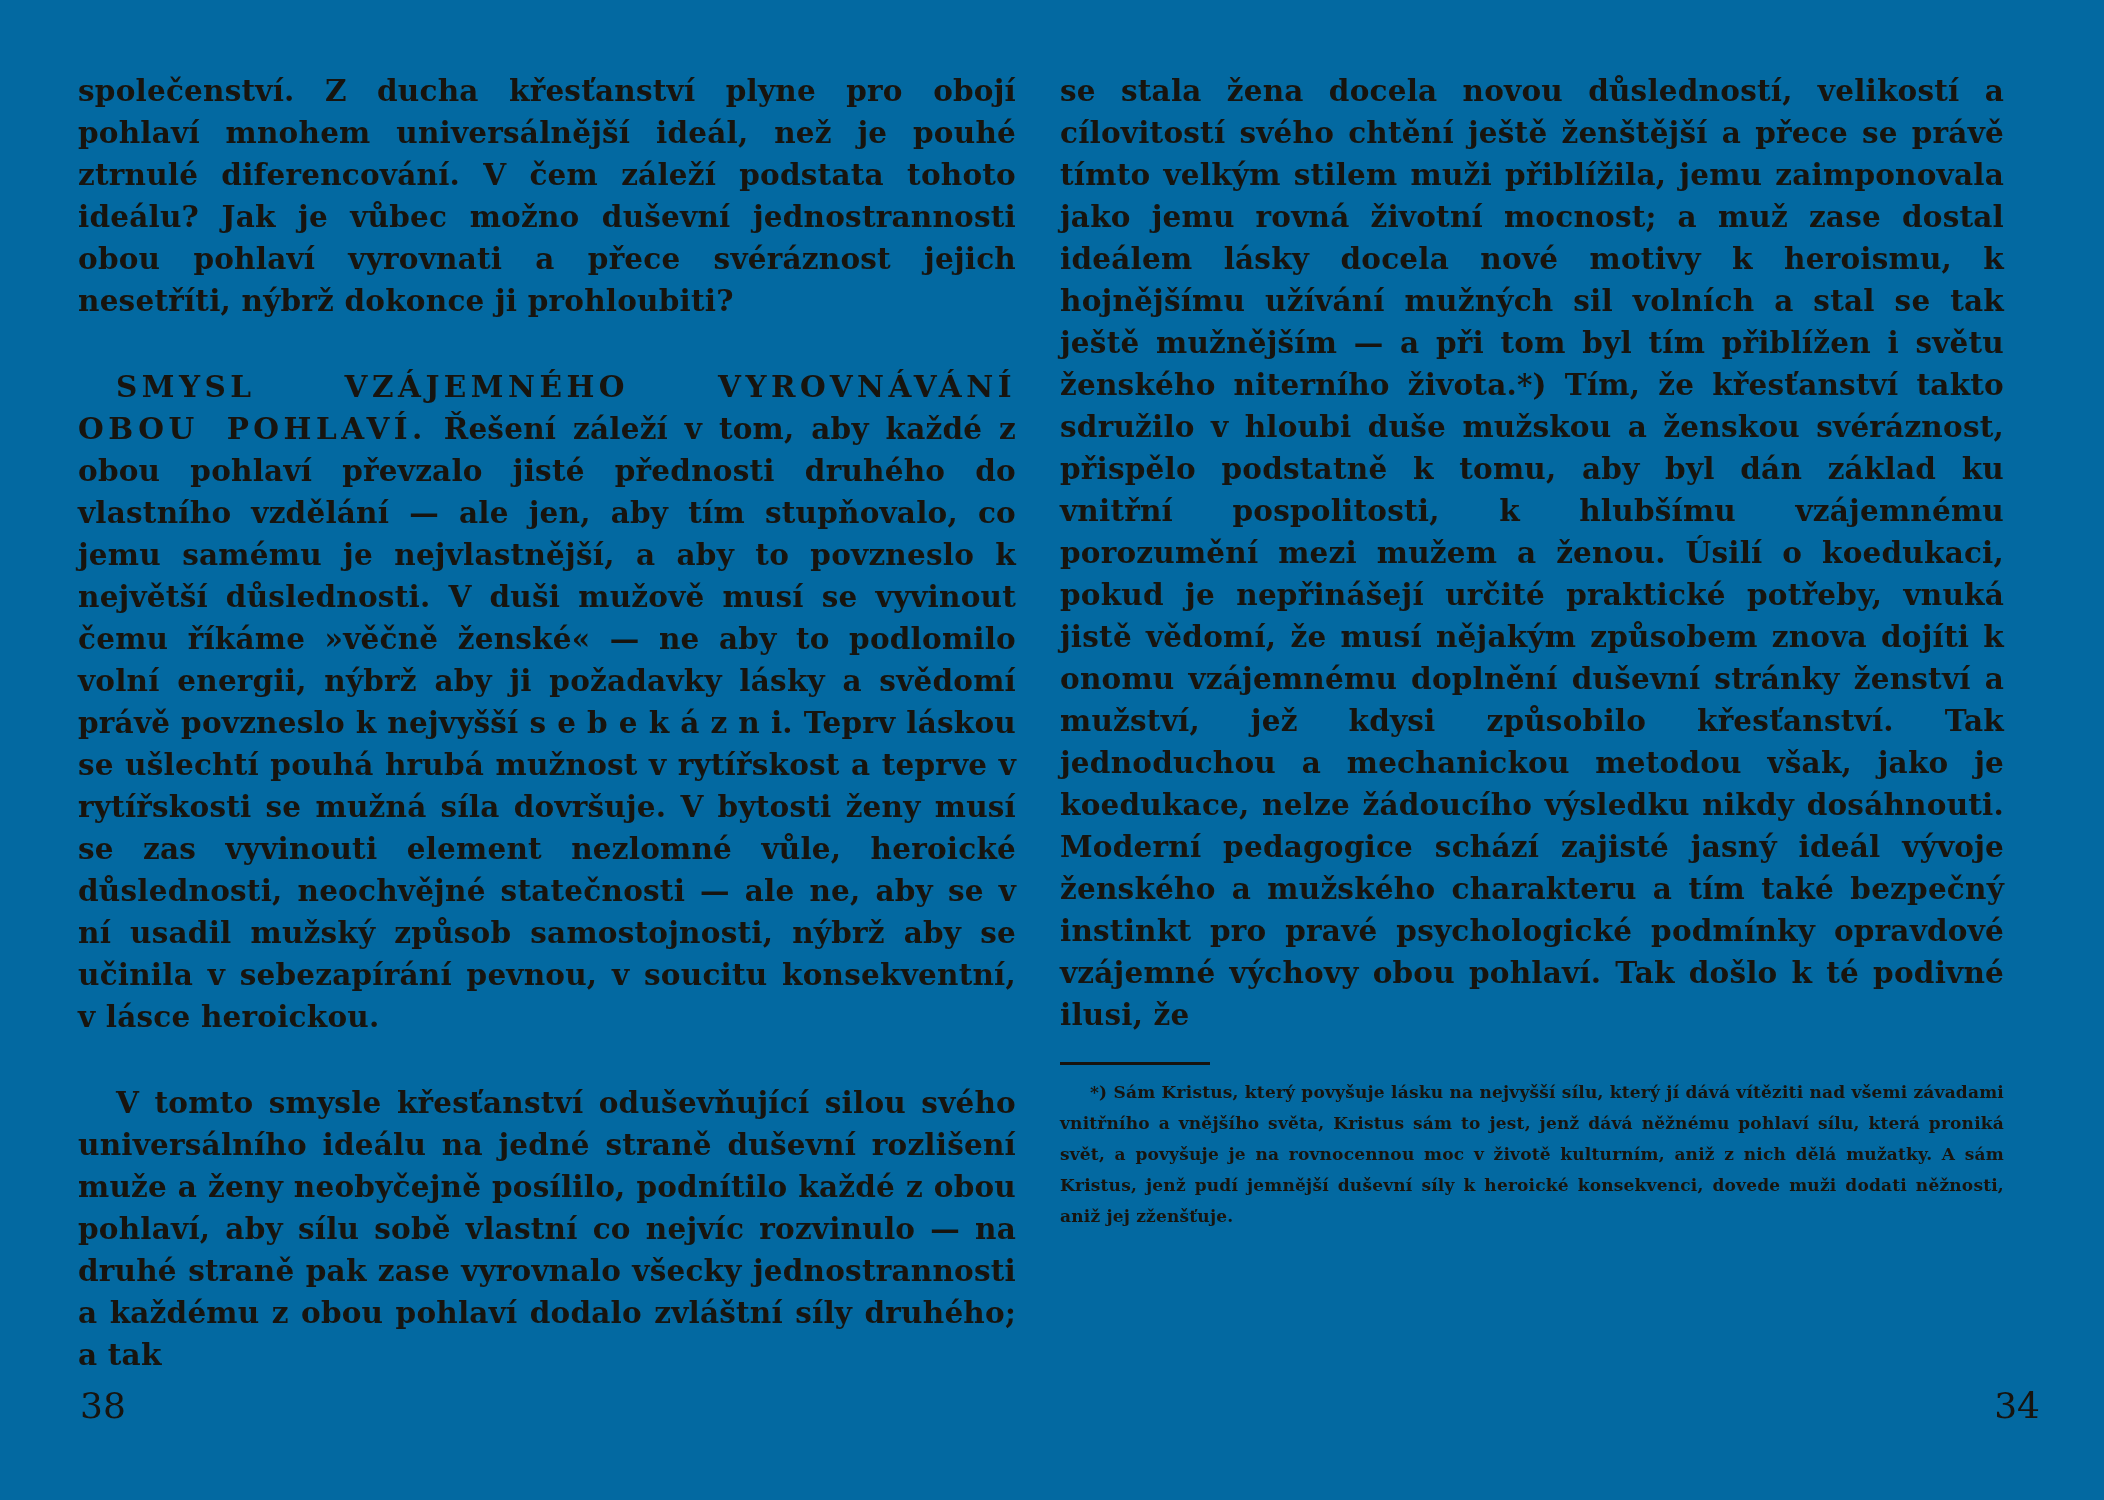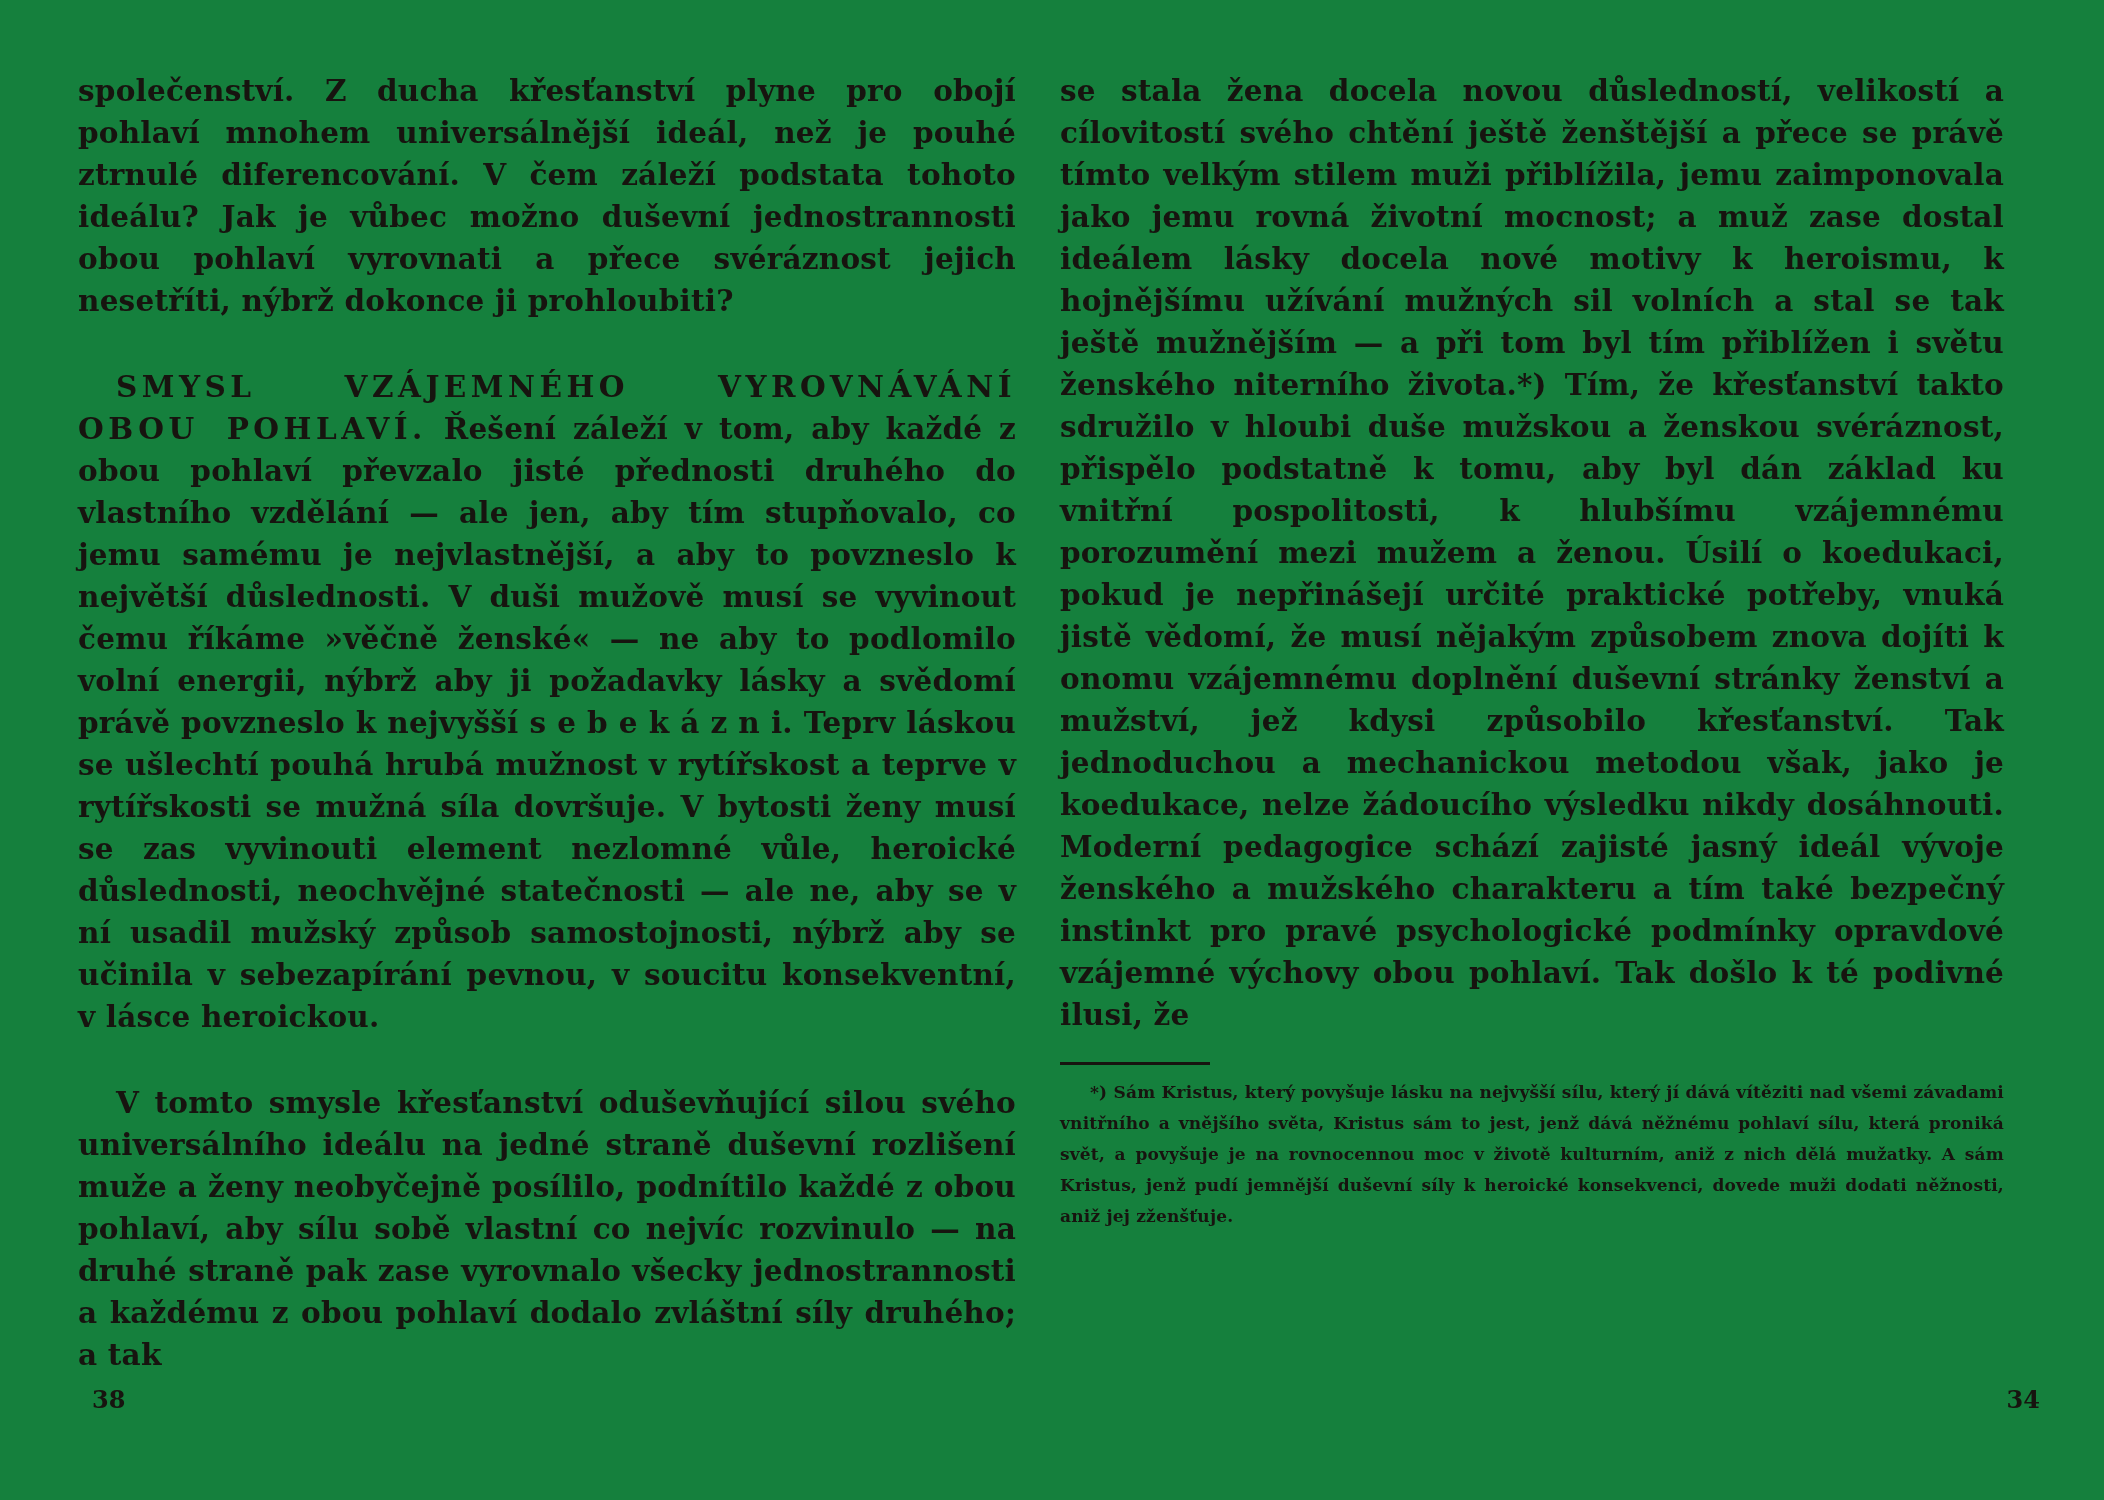--- a/index.html
+++ b/index.html
@@ -4,21 +4,21 @@
 <style>
   html, body {
     margin: 0;
     padding: 0;
     background: #e8e8e6;
   }
   .spread {
     position: relative;
     width: 2104px;
     height: 1500px;
-    background: #15803d;
+    background: #0369a1;
     overflow: hidden;
     font-family: "DejaVu Serif", "Liberation Serif", serif;
     color: #17140f;
   }
   .page {
     position: absolute;
     top: 70px;
   }
   .page-left  { left: 78px;  width: 938px; }
   .page-right { left: 1060px; width: 944px; }
@@ -53,25 +53,24 @@
     font-weight: 700;
     line-height: 31px;
     text-align: justify;
     text-indent: 30px;
     letter-spacing: 0.2px;
   }
 
   .page-number {
     position: absolute;
     top: 1385px;
-    font-size: 24px;
-    font-weight: 700;
+    font-size: 36px;
+    font-weight: 400;
     font-family: "DejaVu Serif", "Liberation Serif", serif;
     color: #17140f;
-    margin-left: 12px;
   }
   .page-number-left  { left: 80px; }
   .page-number-right { right: 64px; }
 </style>
 </head>
 <body>
 
 <div class="spread">
 
   <div class="page page-left">

